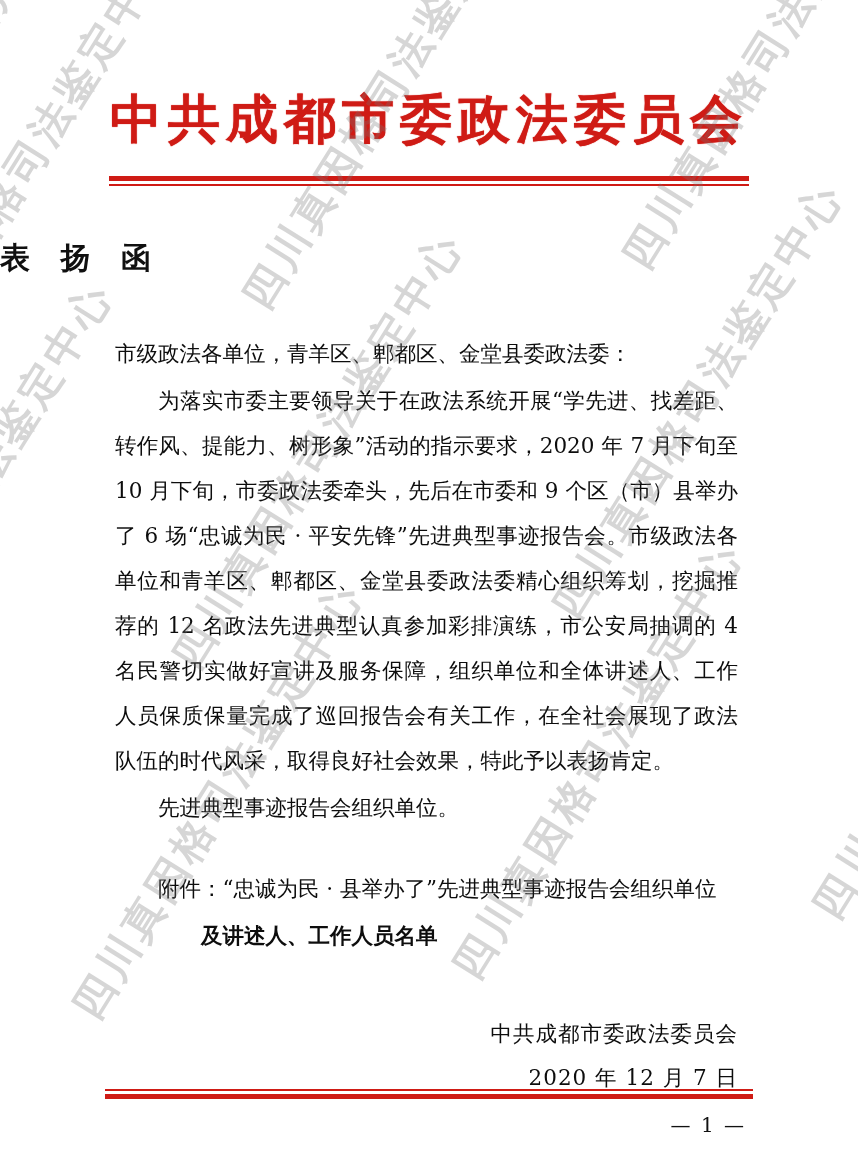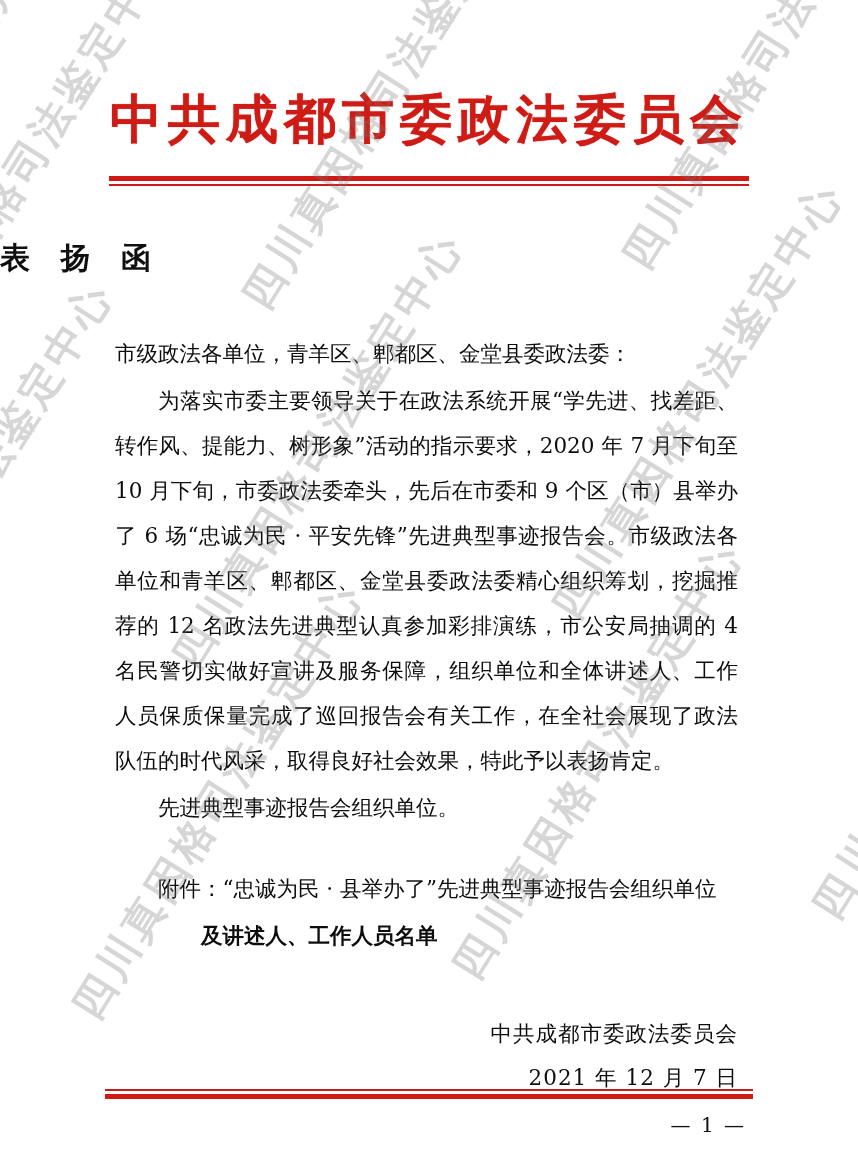--- a/index.html
+++ b/index.html
@@ -165,21 +165,21 @@
   <div id="doc-body">
     <p class="para">市级政法各单位，青羊区、郫都区、金堂县委政法委：</p>
     <p class="para indent2">为落实市委主要领导关于在政法系统开展“学先进、找差距、转作风、提能力、树形象”活动的指示要求，2020 年 7 月下旬至 10 月下旬，市委政法委牵头，先后在市委和 9 个区（市）县举办了 6 场“忠诚为民 · 平安先锋”先进典型事迹报告会。市级政法各单位和青羊区、郫都区、金堂县委政法委精心组织筹划，挖掘推荐的 12 名政法先进典型认真参加彩排演练，市公安局抽调的 4 名民警切实做好宣讲及服务保障，组织单位和全体讲述人、工作人员保质保量完成了巡回报告会有关工作，在全社会展现了政法队伍的时代风采，取得良好社会效果，特此予以表扬肯定。</p>
     <p class="para indent2">先进典型事迹报告会组织单位。</p>
     <p class="para attach">附件：“忠诚为民 · 县举办了”先进典型事迹报告会组织单位</p>
     <p class="para attach-cont">及讲述人、工作人员名单</p>
   </div>
 
   <div id="signature">
     <div>中共成都市委政法委员会</div>
-    <div>2021 年 12 月 7 日</div>
+    <div>2020 年 12 月 7 日</div>
   </div>
 
   <div id="footer">
     <div id="footer-rule">
       <div class="thin"></div>
       <div class="gap"></div>
       <div class="thick"></div>
     </div>
     <div id="page-number">— 1 —</div>
   </div>

